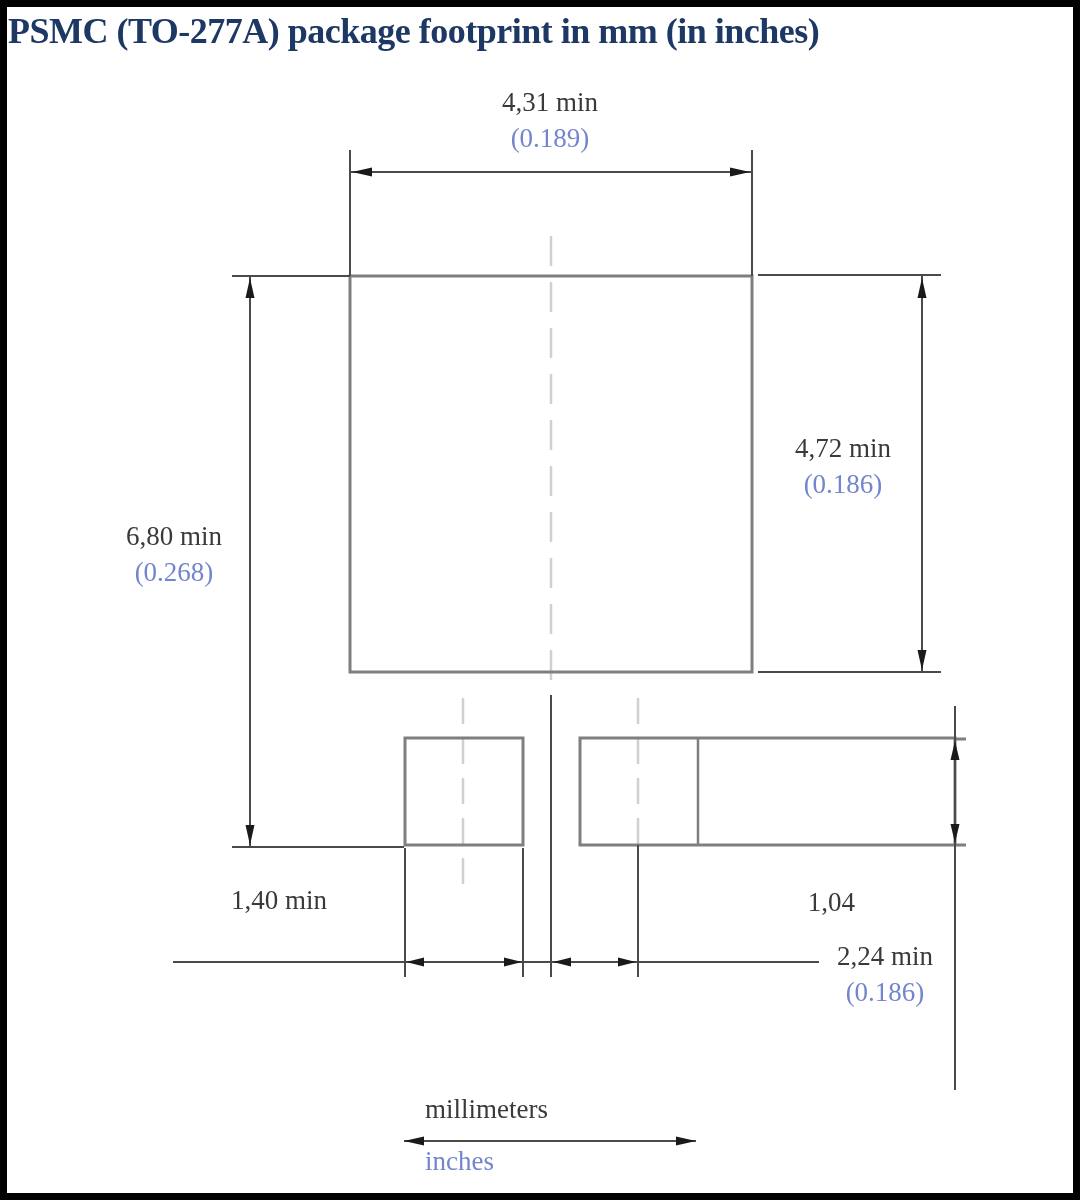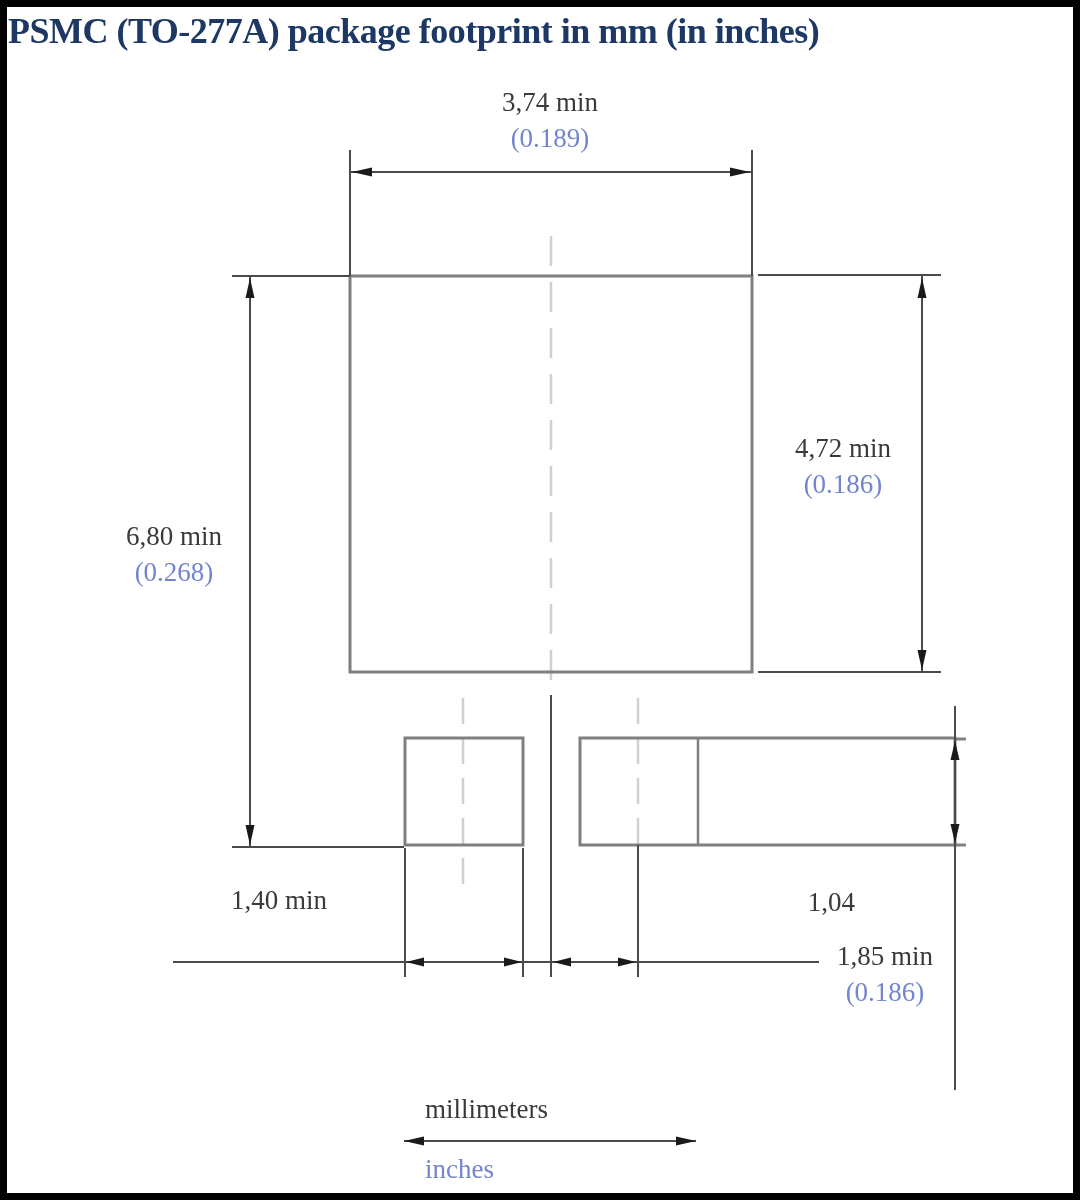--- a/index.html
+++ b/index.html
@@ -26,21 +26,21 @@
     position:absolute;width:220px;text-align:center;
     font-size:27px;line-height:36px;color:#3a3a3a;z-index:2;
   }
   .dim-label .inch{color:#7285cd;display:block;}
   .dim-label .mm{display:block;}
   .legend{
     position:absolute;left:425px;top:1094px;width:250px;text-align:left;
     font-size:27px;color:#3a3a3a;z-index:2;
   }
   .legend .mm-word{display:block;height:48px;}
-  .legend .inch-word{display:block;color:#7285cd;margin-top:12px;}
+  .legend .inch-word{display:block;color:#7285cd;margin-top:4px;}
 </style>
 </head>
 <body>
 
 <div class="frame">
 
   <div class="border-frame"></div>
 
   <div class="title">PSMC (TO-277A) package footprint in mm (in inches)</div>
 
@@ -98,21 +98,21 @@
       <polygon points="553,962 571,957.5 571,966.5"></polygon>
       <polygon points="636,962 618,957.5 618,966.5"></polygon>
       <polygon points="955,741 950.5,760 959.5,760"></polygon>
       <polygon points="955,843 950.5,824 959.5,824"></polygon>
       <polygon points="404,1141 424,1136.5 424,1145.5"></polygon>
       <polygon points="696,1141 676,1136.5 676,1145.5"></polygon>
     </g>
   </svg>
 
   <div class="dim-label" style="left:440px;top:84px;">
-    <span class="mm">3,74 min</span>
+    <span class="mm">4,31 min</span>
     <span class="inch">(0.189)</span>
   </div>
 
   <div class="dim-label" style="left:733px;top:430px;">
     <span class="mm">4,72 min</span>
     <span class="inch">(0.186)</span>
   </div>
 
   <div class="dim-label" style="left:64px;top:518px;">
     <span class="mm">6,80 min</span>
@@ -121,21 +121,21 @@
 
   <div class="dim-label" style="left:169px;top:882px;">
     <span class="mm">1,40 min</span>
   </div>
 
   <div class="dim-label" style="left:635px;top:884px;text-align:right;">
     <span class="mm">1,04</span>
   </div>
 
   <div class="dim-label" style="left:775px;top:938px;">
-    <span class="mm">1,85 min</span>
+    <span class="mm">2,24 min</span>
     <span class="inch">(0.186)</span>
   </div>
 
   <div class="legend">
     <span class="mm-word">millimeters</span>
     <span class="inch-word">inches</span>
   </div>
 
 </div>
 

